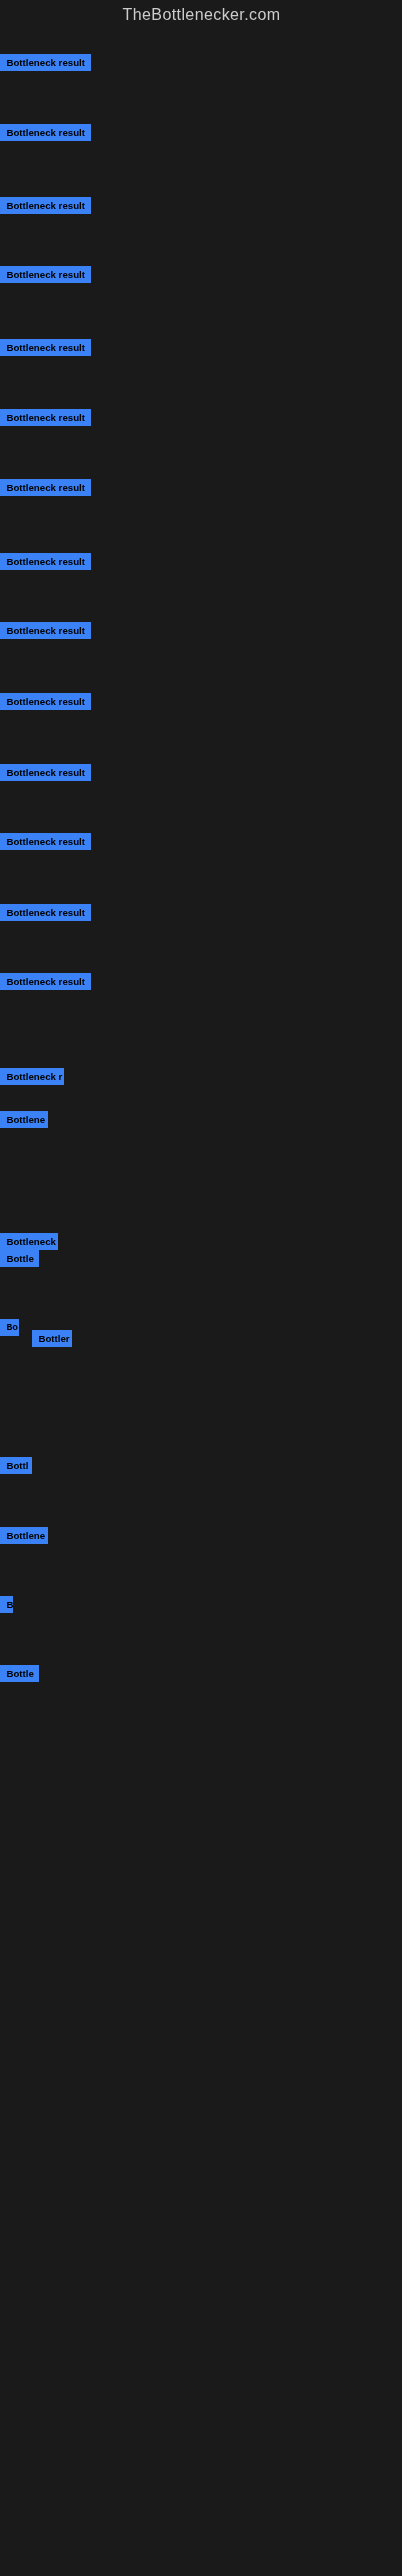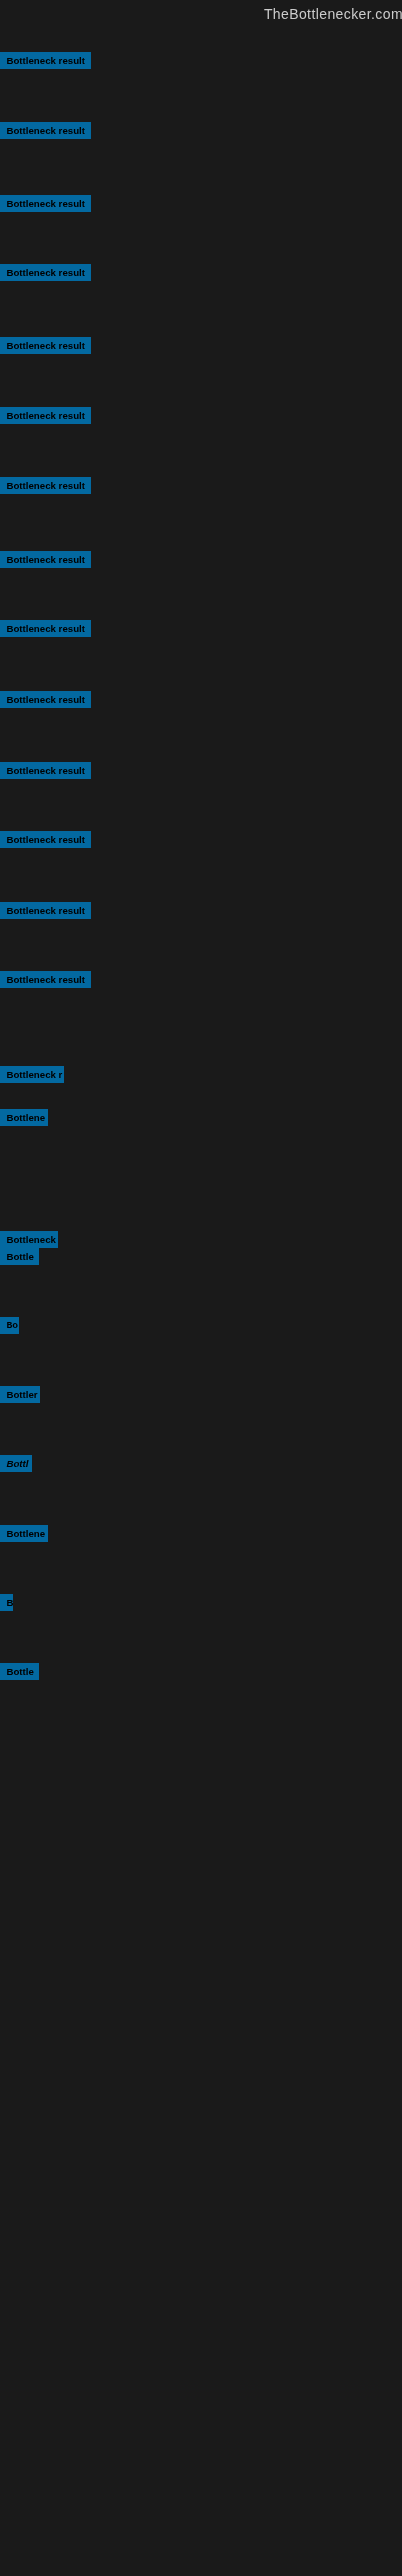--- a/index.html
+++ b/index.html
@@ -10,29 +10,29 @@
 
     body {
       background-color: #1a1a1a;
       width: 403px;
       min-height: 2576px;
       font-family: Arial, sans-serif;
       position: relative;
     }
 
     .site-title {
-      text-align: right;
+      text-align: center;
       color: #cccccc;
-      font-size: 14px;
+      font-size: 16px;
       padding: 6.4px 0;
       letter-spacing: 0.4px;
     }
 
     .bottleneck-badge {
-      background-color: #0369a1;
+      background-color: #3b82f6;
       color: #000000;
       font-size: 9.7px;
       font-weight: bold;
       padding: 3.2px 6.4px;
       display: inline-block;
       position: absolute;
       left: 0;
       white-space: nowrap;
       overflow: hidden;
     }
@@ -55,19 +55,19 @@
     <div class="bottleneck-badge" style="top: 662px; max-width: 97px;">Bottleneck result</div>
     <div class="bottleneck-badge" style="top: 733px; max-width: 98px;">Bottleneck result</div>
     <div class="bottleneck-badge" style="top: 802px; max-width: 93px;">Bottleneck result</div>
     <div class="bottleneck-badge" style="top: 873px; max-width: 97px;">Bottleneck result</div>
     <div class="bottleneck-badge" style="top: 942px; max-width: 93px;">Bottleneck result</div>
     <div class="bottleneck-badge" style="top: 1037px; max-width: 64px;">Bottleneck r</div>
     <div class="bottleneck-badge" style="top: 1080px; max-width: 48px;">Bottlene</div>
     <div class="bottleneck-badge" style="top: 1202px; max-width: 58px;">Bottleneck</div>
     <div class="bottleneck-badge" style="top: 1219px; max-width: 39px;">Bottle</div>
     <div class="bottleneck-badge" style="top: 1288px; max-width: 19.3px; font-family: Liberation Mono, monospace;">Bo</div>
-    <div class="bottleneck-badge" style="top: 1357px; max-width: 40px;">Bottler</div>
-    <div class="bottleneck-badge" style="top: 1426px; max-width: 32px; font-style: italic;">Bottl</div>
+    <div class="bottleneck-badge" style="top: 1299px; max-width: 40px; margin-left: 32px;">Bottler</div>
+    <div class="bottleneck-badge" style="top: 1426px; max-width: 32px;">Bottl</div>
     <div class="bottleneck-badge" style="top: 1496px; max-width: 48px;">Bottlene</div>
     <div class="bottleneck-badge" style="top: 1565px; max-width: 13px;">B</div>
     <div class="bottleneck-badge" style="top: 1634px; max-width: 39px;">Bottle</div>
   </div>
 
 
 </body></html>

